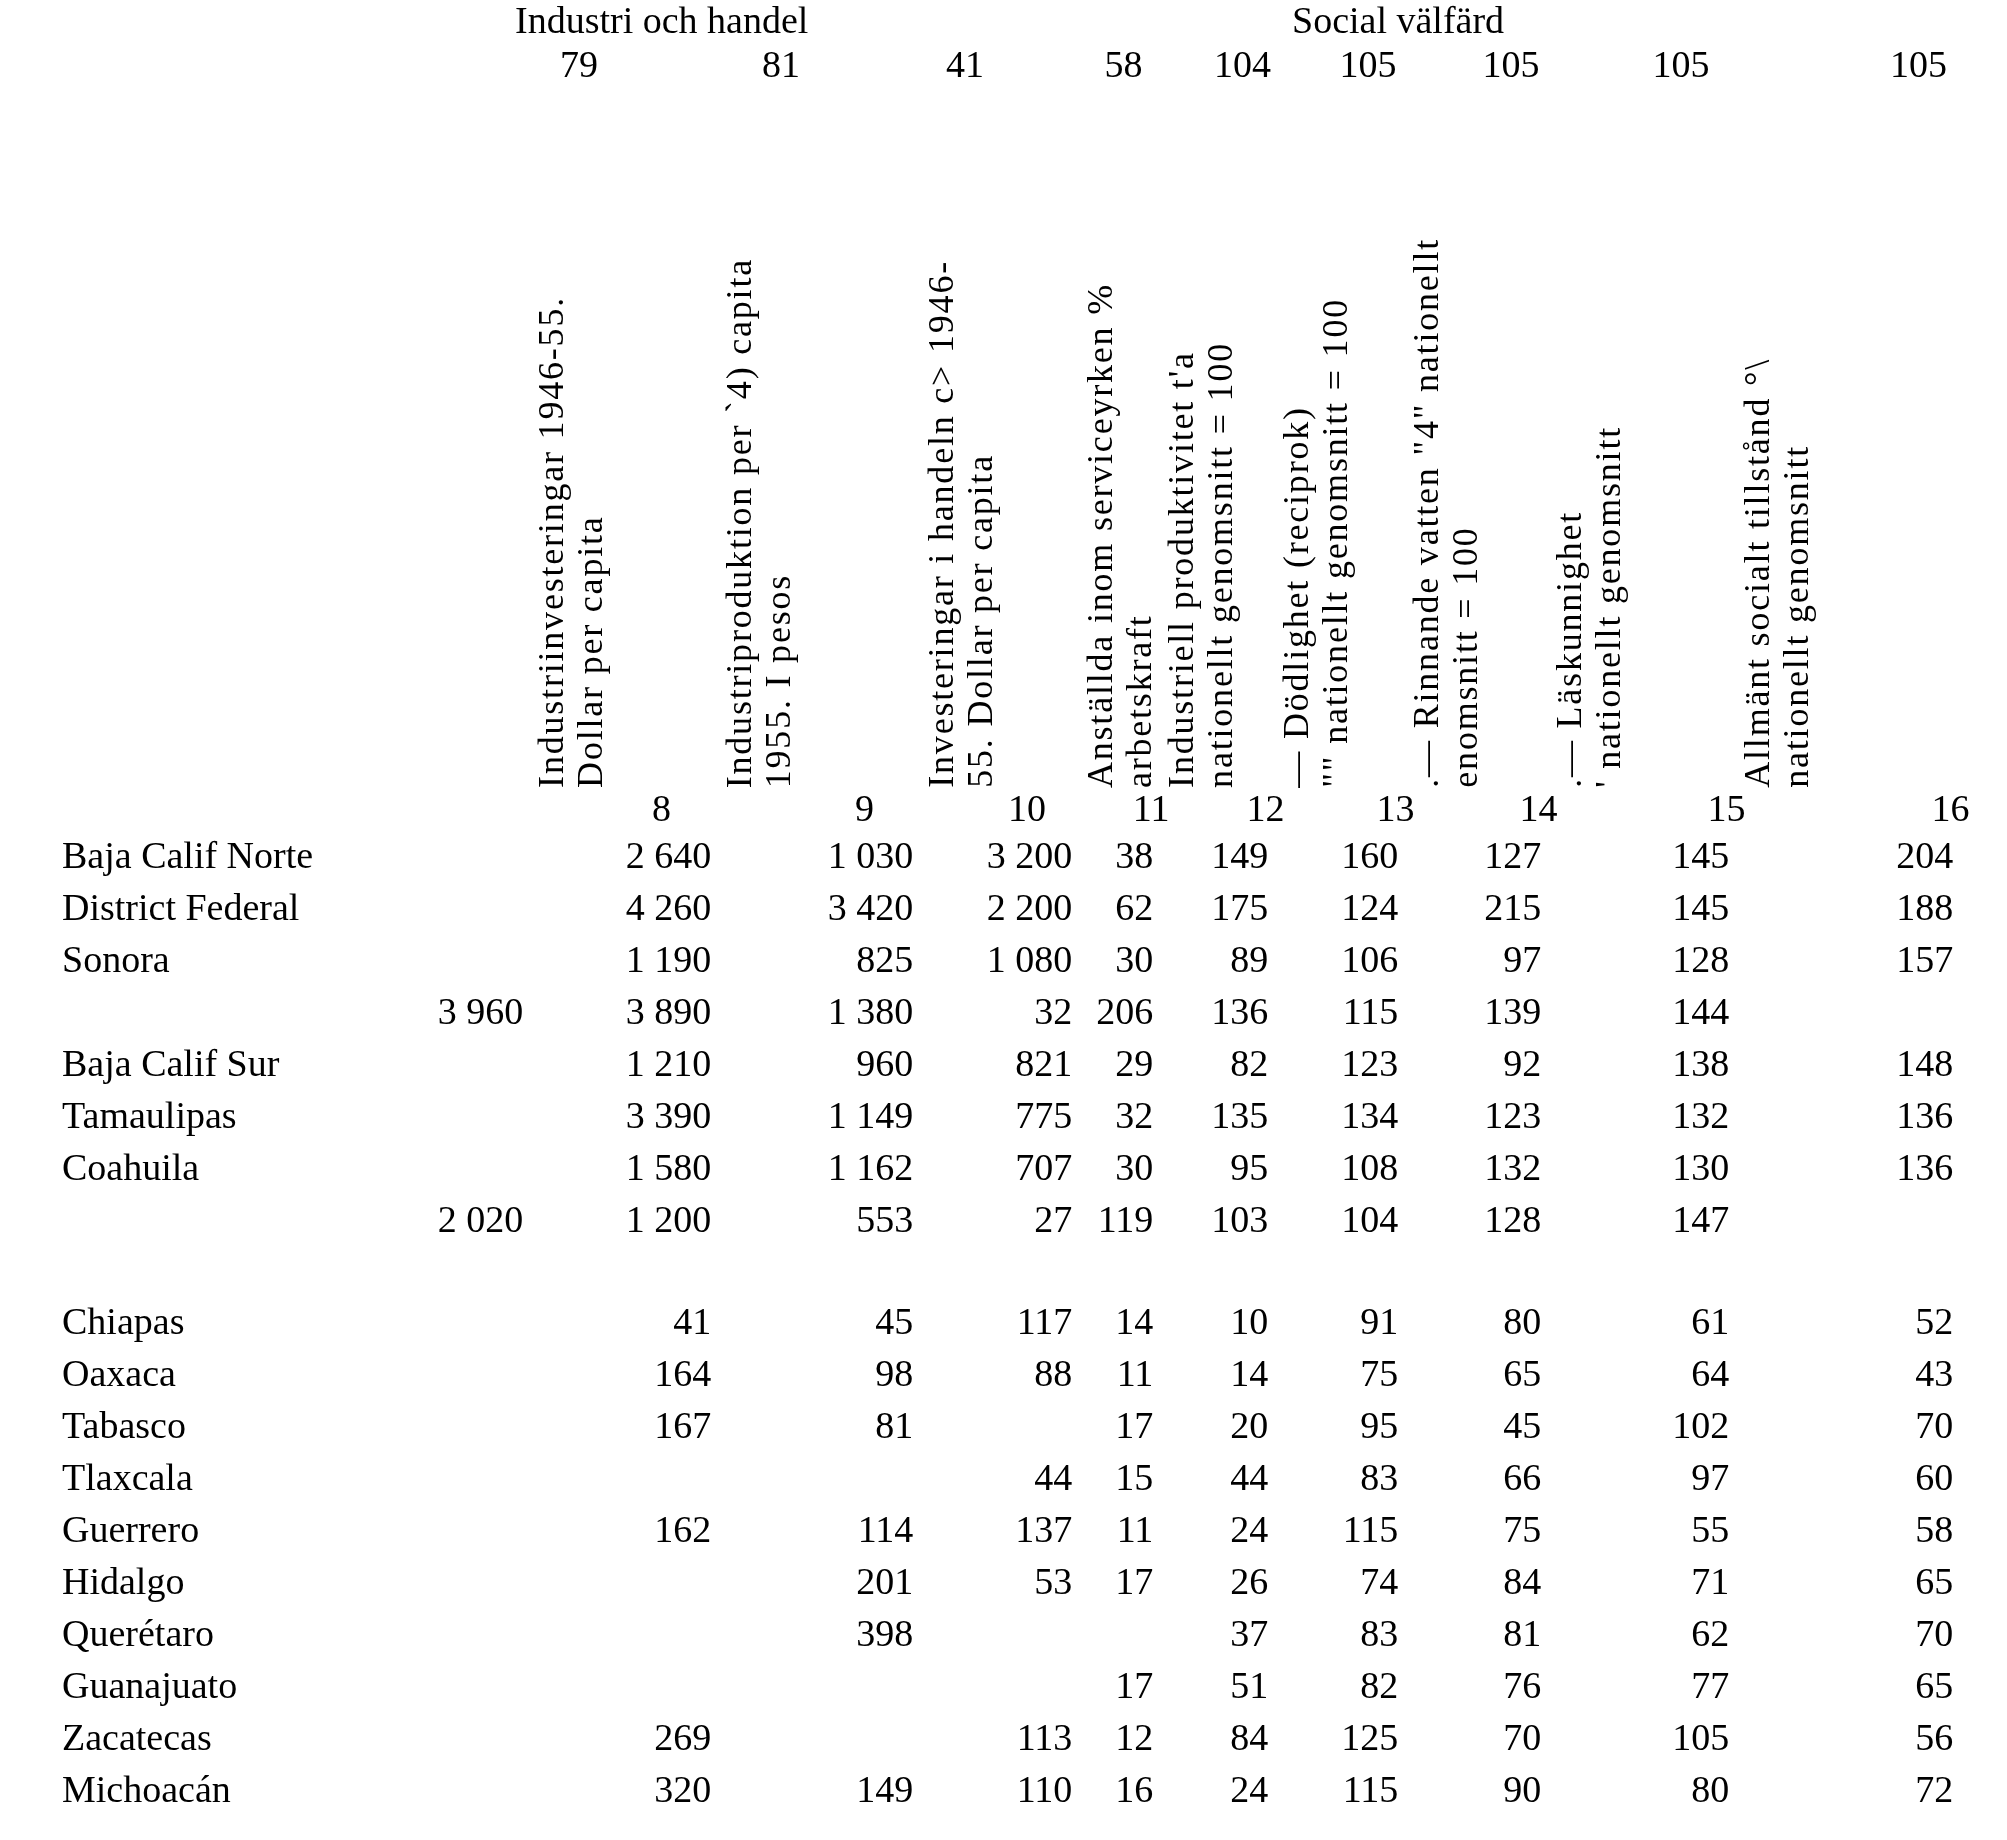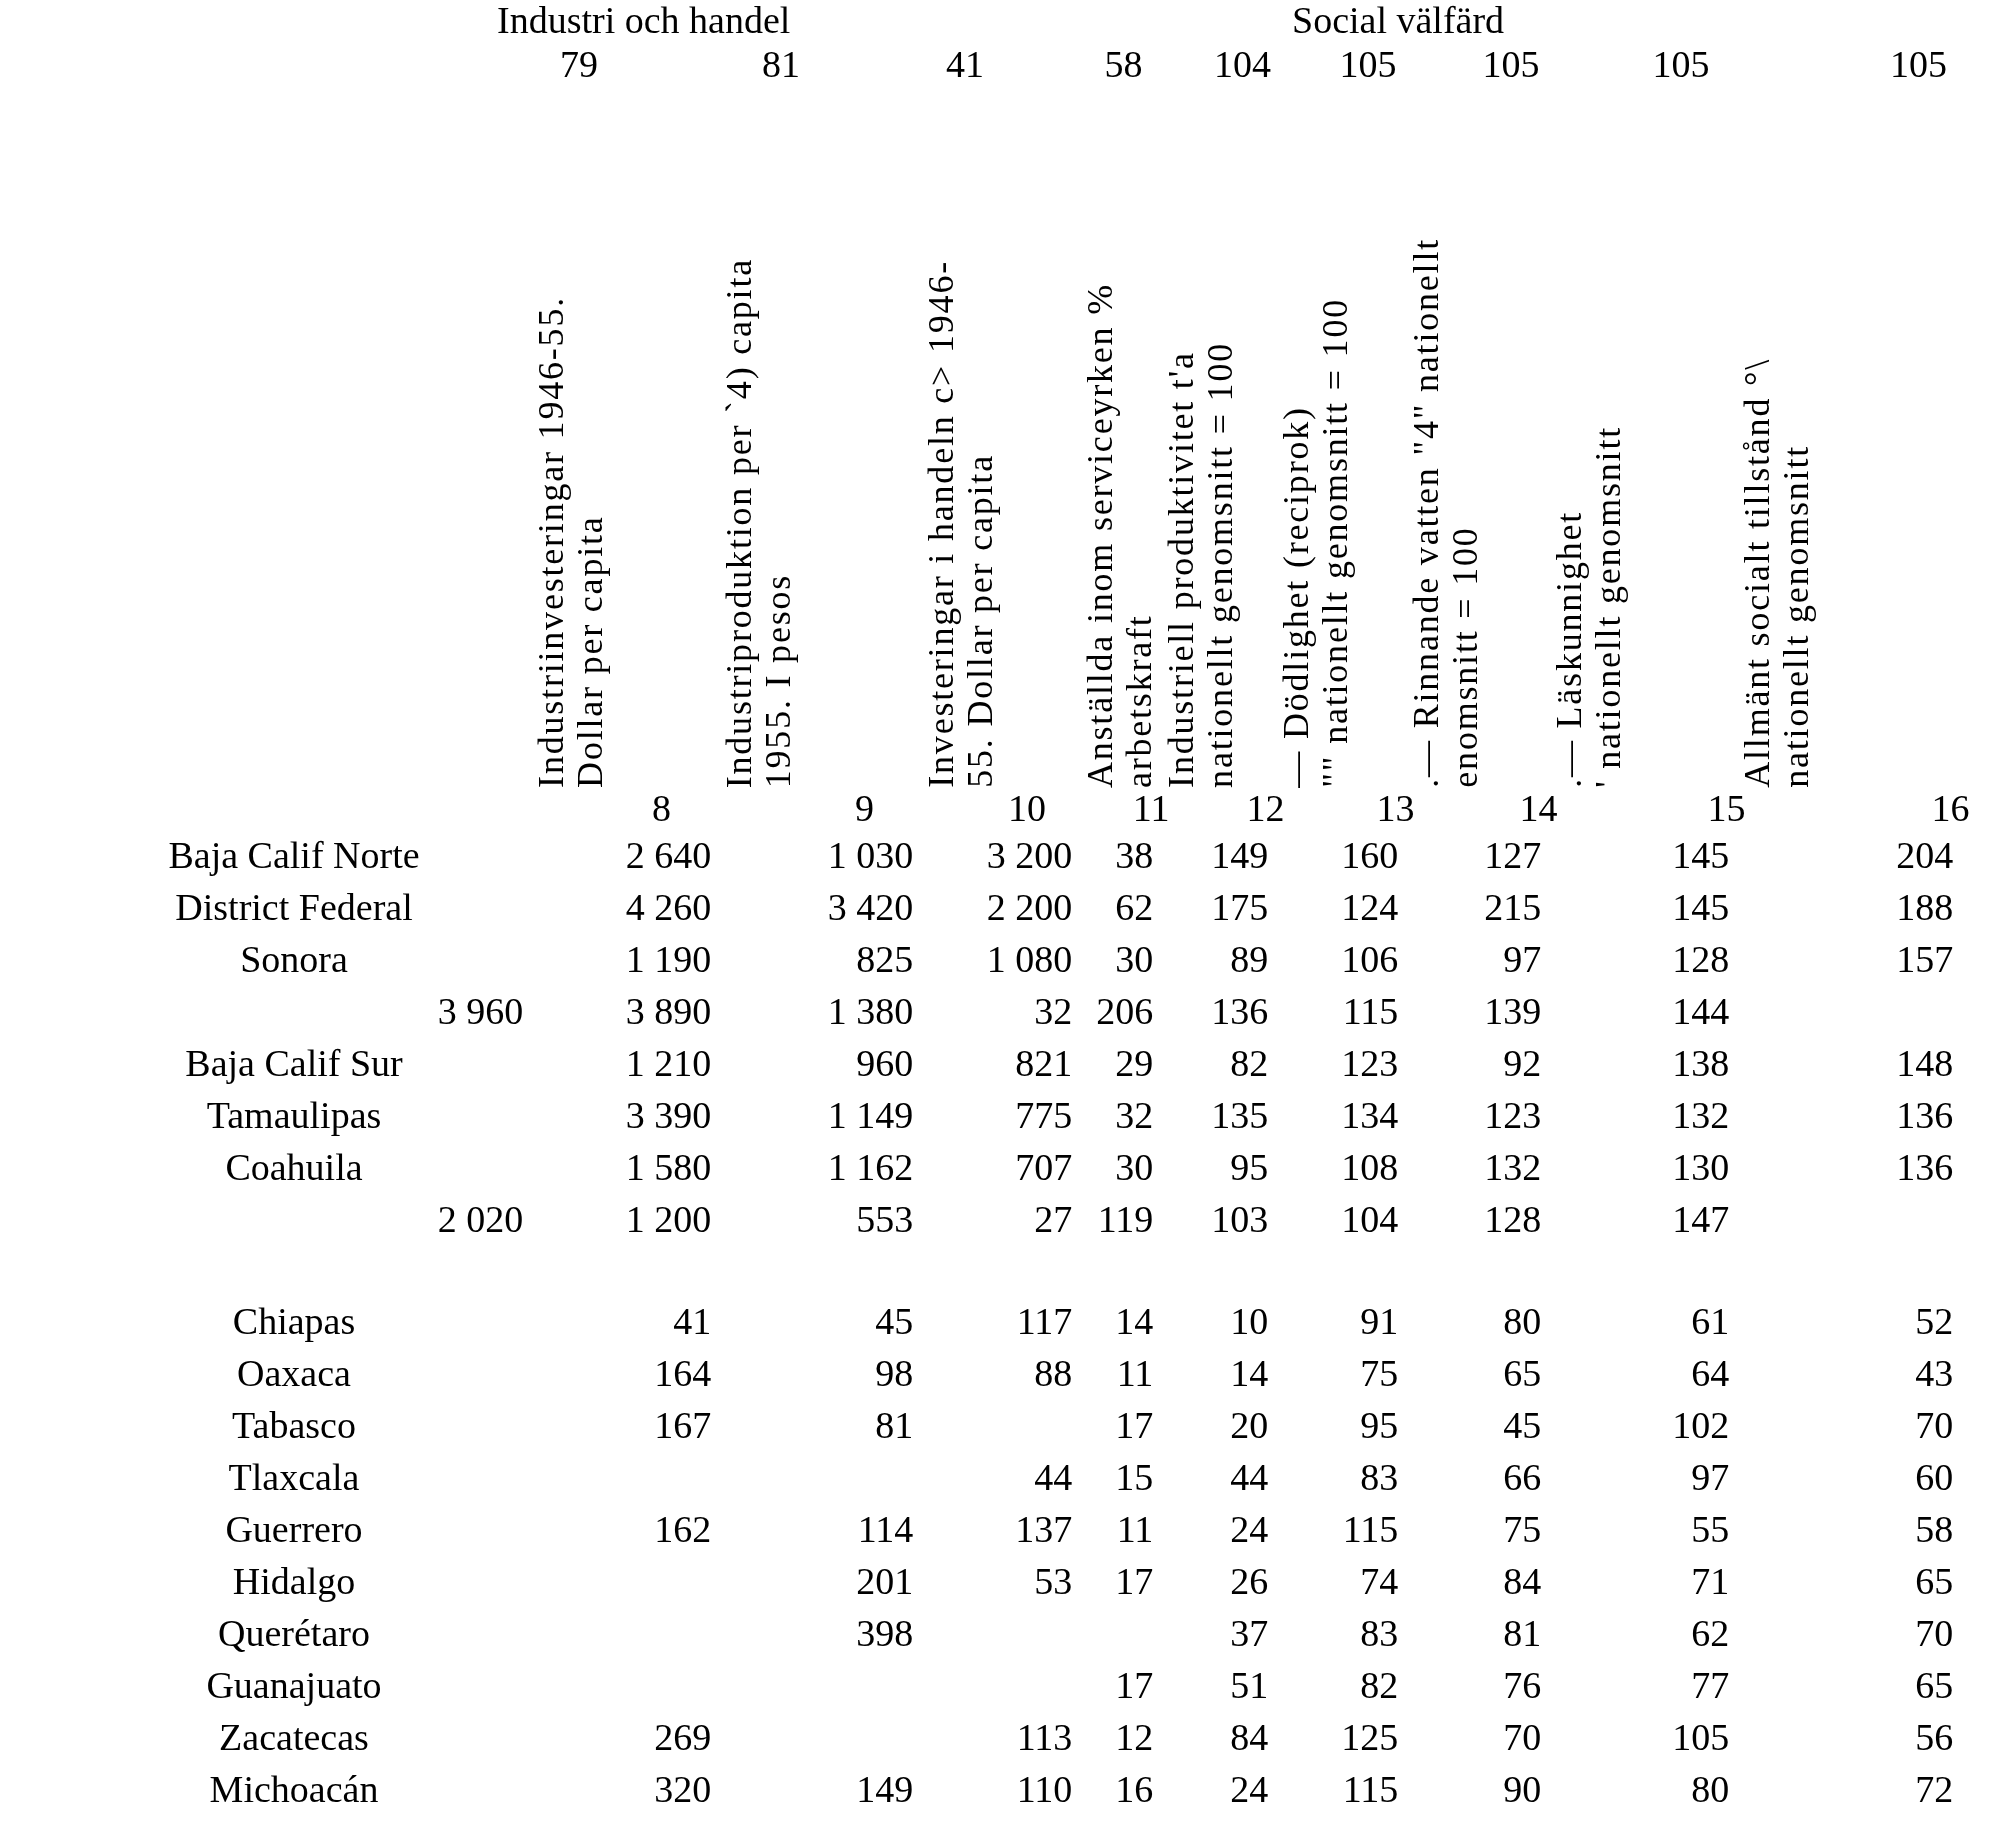--- a/index.html
+++ b/index.html
@@ -11,21 +11,21 @@
     overflow:hidden;
   }
   .grid{
     display:grid;
     grid-template-columns:502px 188px 202px 159px 81px 115px 130px 143px 188px 224px;
     padding-left:24px;
   }
   .cell{min-width:0;}
   
   .group-hdr{position:relative;height:41px;font-size:38px;line-height:41px;}
-  .gh1{position:absolute;left:497px;top:0;white-space:nowrap;}
+  .gh1{position:absolute;left:515px;top:0;white-space:nowrap;}
   .gh2{position:absolute;left:1292px;top:0;white-space:nowrap;}
   
   .top-numbers{height:47px;font-size:38px;line-height:47px;}
   .tn{text-align:right;}
   .tn0{padding-right:116px}.tn1{padding-right:116px}.tn2{padding-right:91px}
   .tn3{padding-right:13.4px}.tn4{padding-right:0px}.tn5{padding-right:4.5px}
   .tn6{padding-right:4.5px}.tn7{padding-right:22.4px}.tn8{padding-right:9px}
   
   .rot-row{height:700px;align-items:end;}
   .rotcell{display:flex;align-items:flex-end;justify-content:flex-start;padding-left:6.3px;}
@@ -35,21 +35,21 @@
     font-size:36px;line-height:39px;letter-spacing:1.8px;
   }
   .rot div{white-space:nowrap;}
   
   .colnum-row{height:41px;font-size:38px;line-height:41px;}
   .cn{text-align:right;}
   .cn0{padding-right:43px}.cn1{padding-right:42px}.cn2{padding-right:29px}
   .cn3,.cn4,.cn5,.cn6,.cn7,.cn8{padding-right:0;transform:translateX(13.4px);}
   
   .data-row{height:52px;font-size:38px;line-height:52px;}
-  .state{padding-left:38px;white-space:nowrap;text-align:center;}
+  .state{padding-left:38px;white-space:nowrap;text-align:left;}
   .val{text-align:right;padding-right:2.7px;white-space:nowrap;}
   .group-gap{height:50px;}
 </style>
 </head>
 <body>
 
 <div class="sheet">
 
   <div class="group-hdr">
     <span class="gh1">Industri och handel</span>

